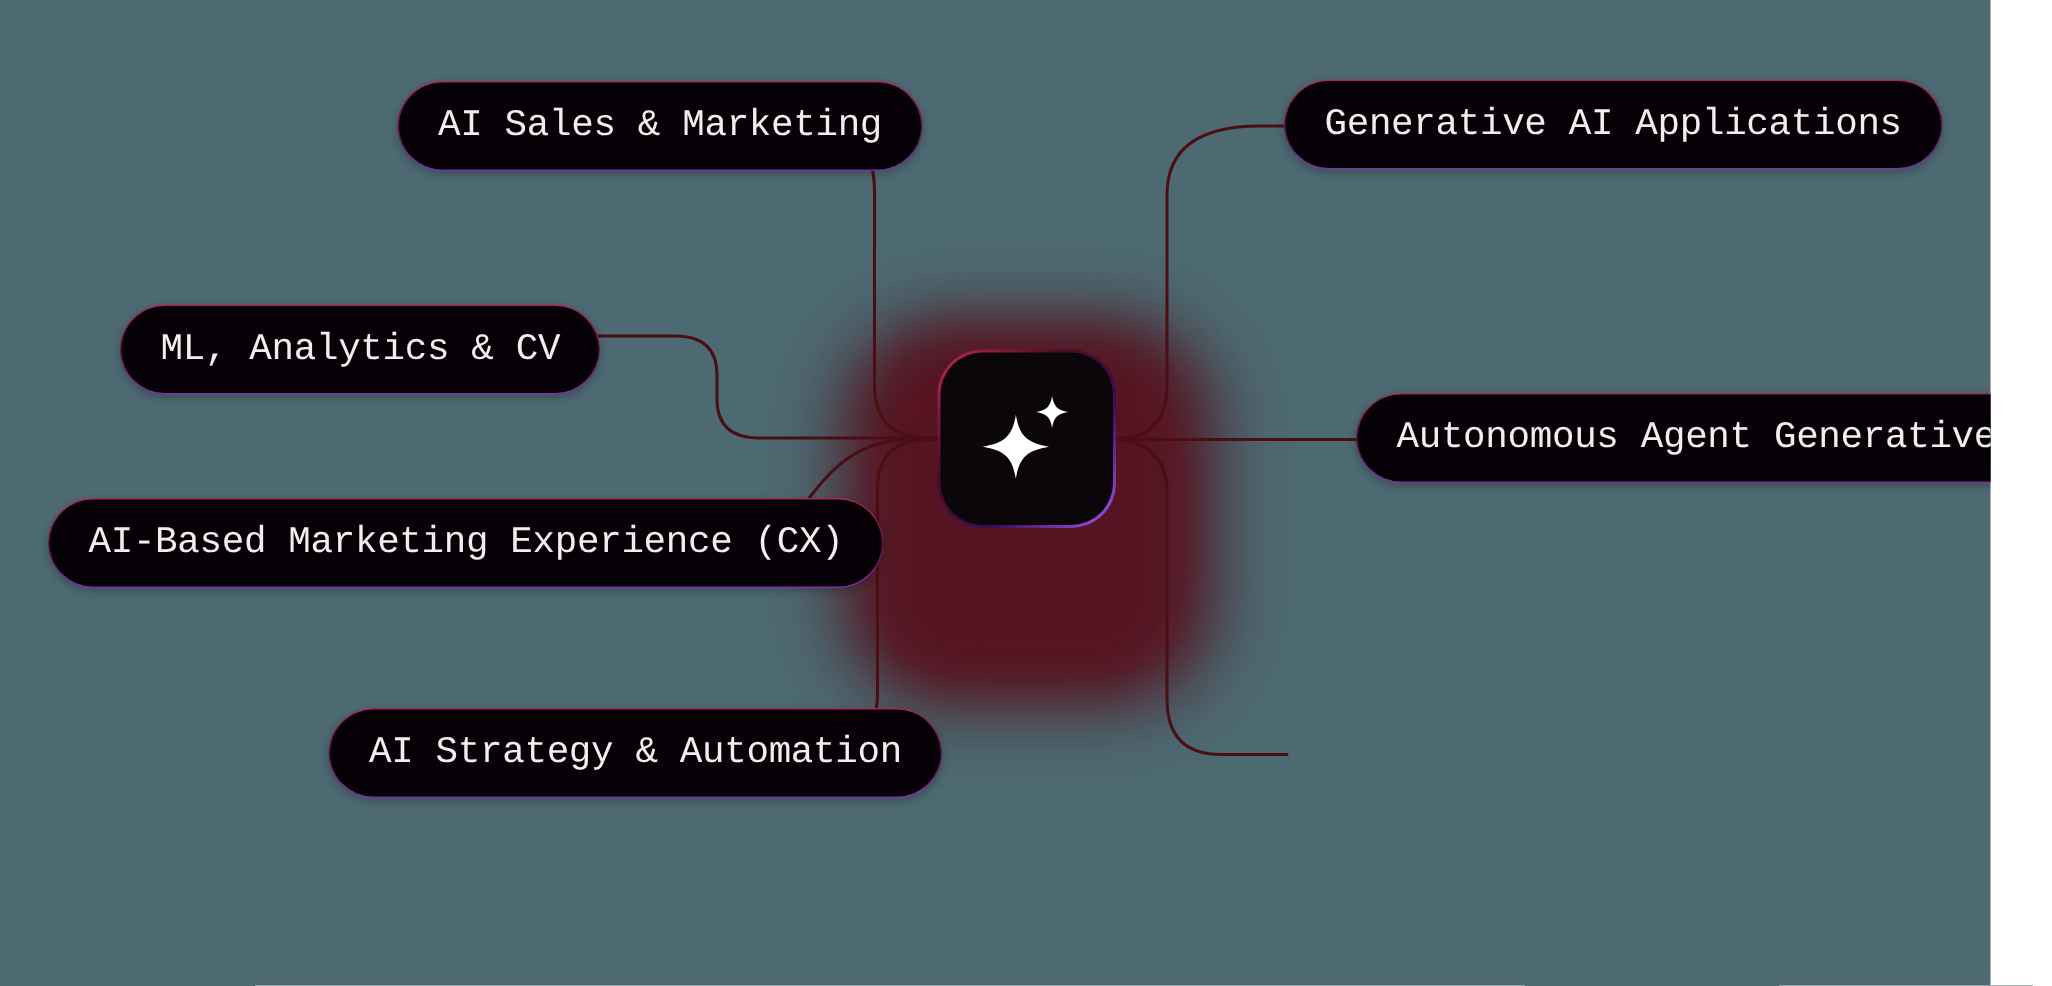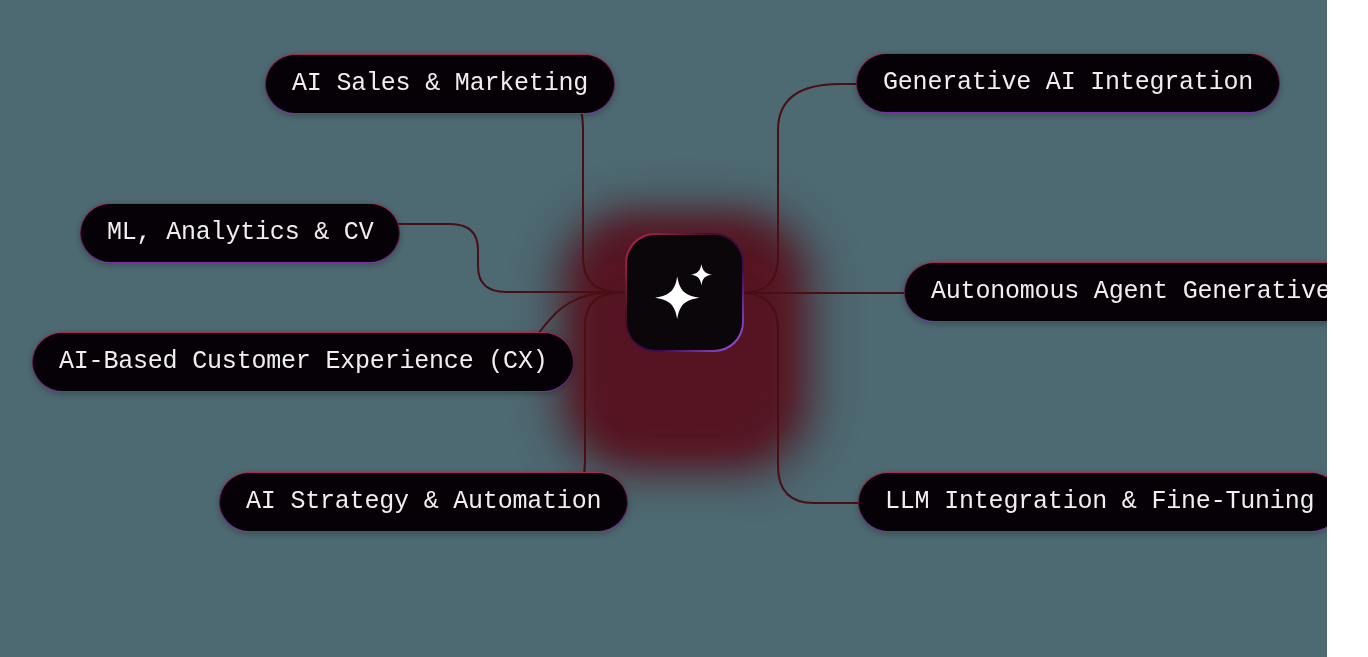--- a/index.html
+++ b/index.html
@@ -75,33 +75,30 @@
     </g>
   </svg>
 
   <div class="pill p1">
     <div class="pill-inner">AI Sales &amp; Marketing</div>
   </div>
   <div class="pill p2">
     <div class="pill-inner">ML, Analytics &amp; CV</div>
   </div>
   <div class="pill p3">
-    <div class="pill-inner">AI-Based Customer Experience (CX)</div>
+    <div class="pill-inner">AI-Based Marketing Experience (CX)</div>
   </div>
   <div class="pill p4">
     <div class="pill-inner">AI Strategy &amp; Automation</div>
   </div>
   <div class="pill p5">
-    <div class="pill-inner">Generative AI Integration</div>
+    <div class="pill-inner">Generative AI Applications</div>
   </div>
   <div class="pill p6">
     <div class="pill-inner">Autonomous Agent Generative</div>
-  </div>
-  <div class="pill p7">
-    <div class="pill-inner">LLM Integration &amp; Fine-Tuning</div>
   </div>
 
   <div class="center-icon">
     <div class="center-inner">
       <svg viewBox="0 0 119 119">
         <path fill="#ffffff" d="M52 43 C54.5 58 60 62.5 75 65 C60 67.5 54.5 72 52 87 C49.5 72 44 67.5 29 65 C44 62.5 49.5 58 52 43 Z"></path>
         <path fill="#ffffff" d="M77 30 C78.2 37.5 81 39.8 88 41 C81 42.2 78.2 44.5 77 52 C75.8 44.5 73 42.2 66 41 C73 39.8 75.8 37.5 77 30 Z"></path>
       </svg>
     </div>
   </div>

